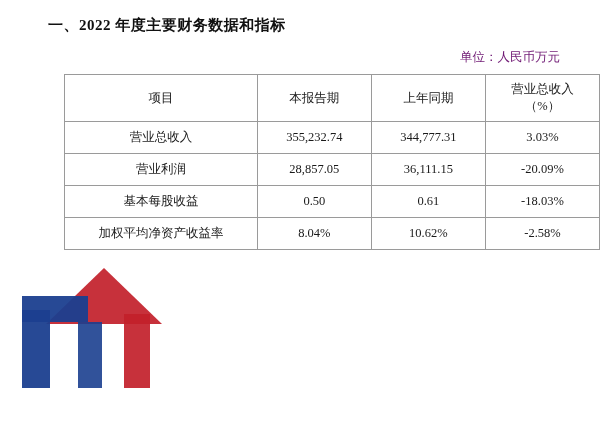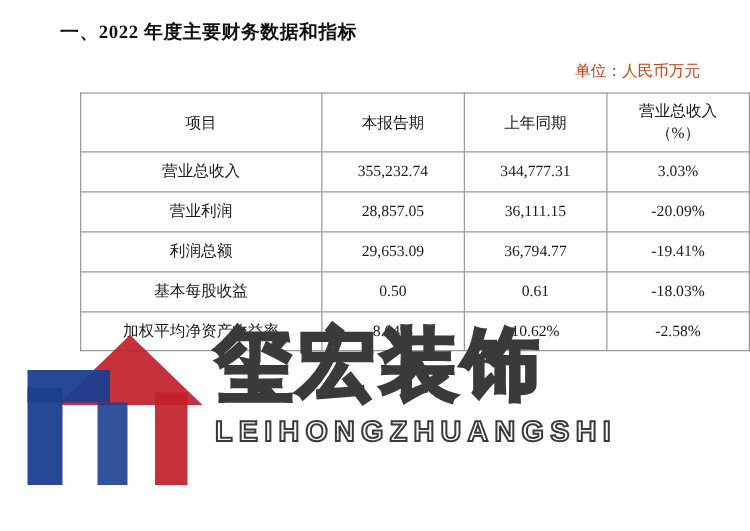--- a/index.html
+++ b/index.html
@@ -27,21 +27,21 @@
     font-weight: bold;
     font-size: 15px;
     letter-spacing: 0.5px;
     margin: 6px 0 0 16px;
     color: #111;
   }
   .unit-line {
     text-align: right;
     font-size: 12.5px;
     margin: 14px 8px 8px 0;
-    color: #c2410c;
+    color: #701a75;
   }
   table.fin {
     width: 100%;
     border-collapse: collapse;
     table-layout: fixed;
     font-size: 12.5px;
     margin-left: 32px;
   }
   table.fin th, table.fin td {
     border: 1px solid #9a9a9a;
@@ -202,26 +202,20 @@
         <td class="num">344,777.31</td>
         <td class="num">3.03%</td>
       </tr>
       <tr>
         <td class="item">营业利润</td>
         <td class="num">28,857.05</td>
         <td class="num">36,111.15</td>
         <td class="num">-20.09%</td>
       </tr>
       <tr>
-        <td class="item">利润总额</td>
-        <td class="num">29,653.09</td>
-        <td class="num">36,794.77</td>
-        <td class="num">-19.41%</td>
-      </tr>
-      <tr>
         <td class="item">基本每股收益</td>
         <td class="num">0.50</td>
         <td class="num">0.61</td>
         <td class="num">-18.03%</td>
       </tr>
       <tr>
         <td class="item">加权平均净资产收益率</td>
         <td class="num">8.04%</td>
         <td class="num">10.62%</td>
         <td class="num">-2.58%</td>
@@ -231,20 +225,16 @@
 
   <div class="watermark">
     <div class="wm-inner">
       <div class="wm-logo">
         <div class="roof"></div>
         <div class="bar-l2"></div>
         <div class="bar-l"></div>
         <div class="col-m"></div>
         <div class="col-r"></div>
       </div>
-      <div class="wm-text">
-        <div class="wm-cn">玺宏装饰</div>
-        <div class="wm-en">LEIHONGZHUANGSHI</div>
-      </div>
     </div>
   </div>
 
 </div>
 
 </body></html>

